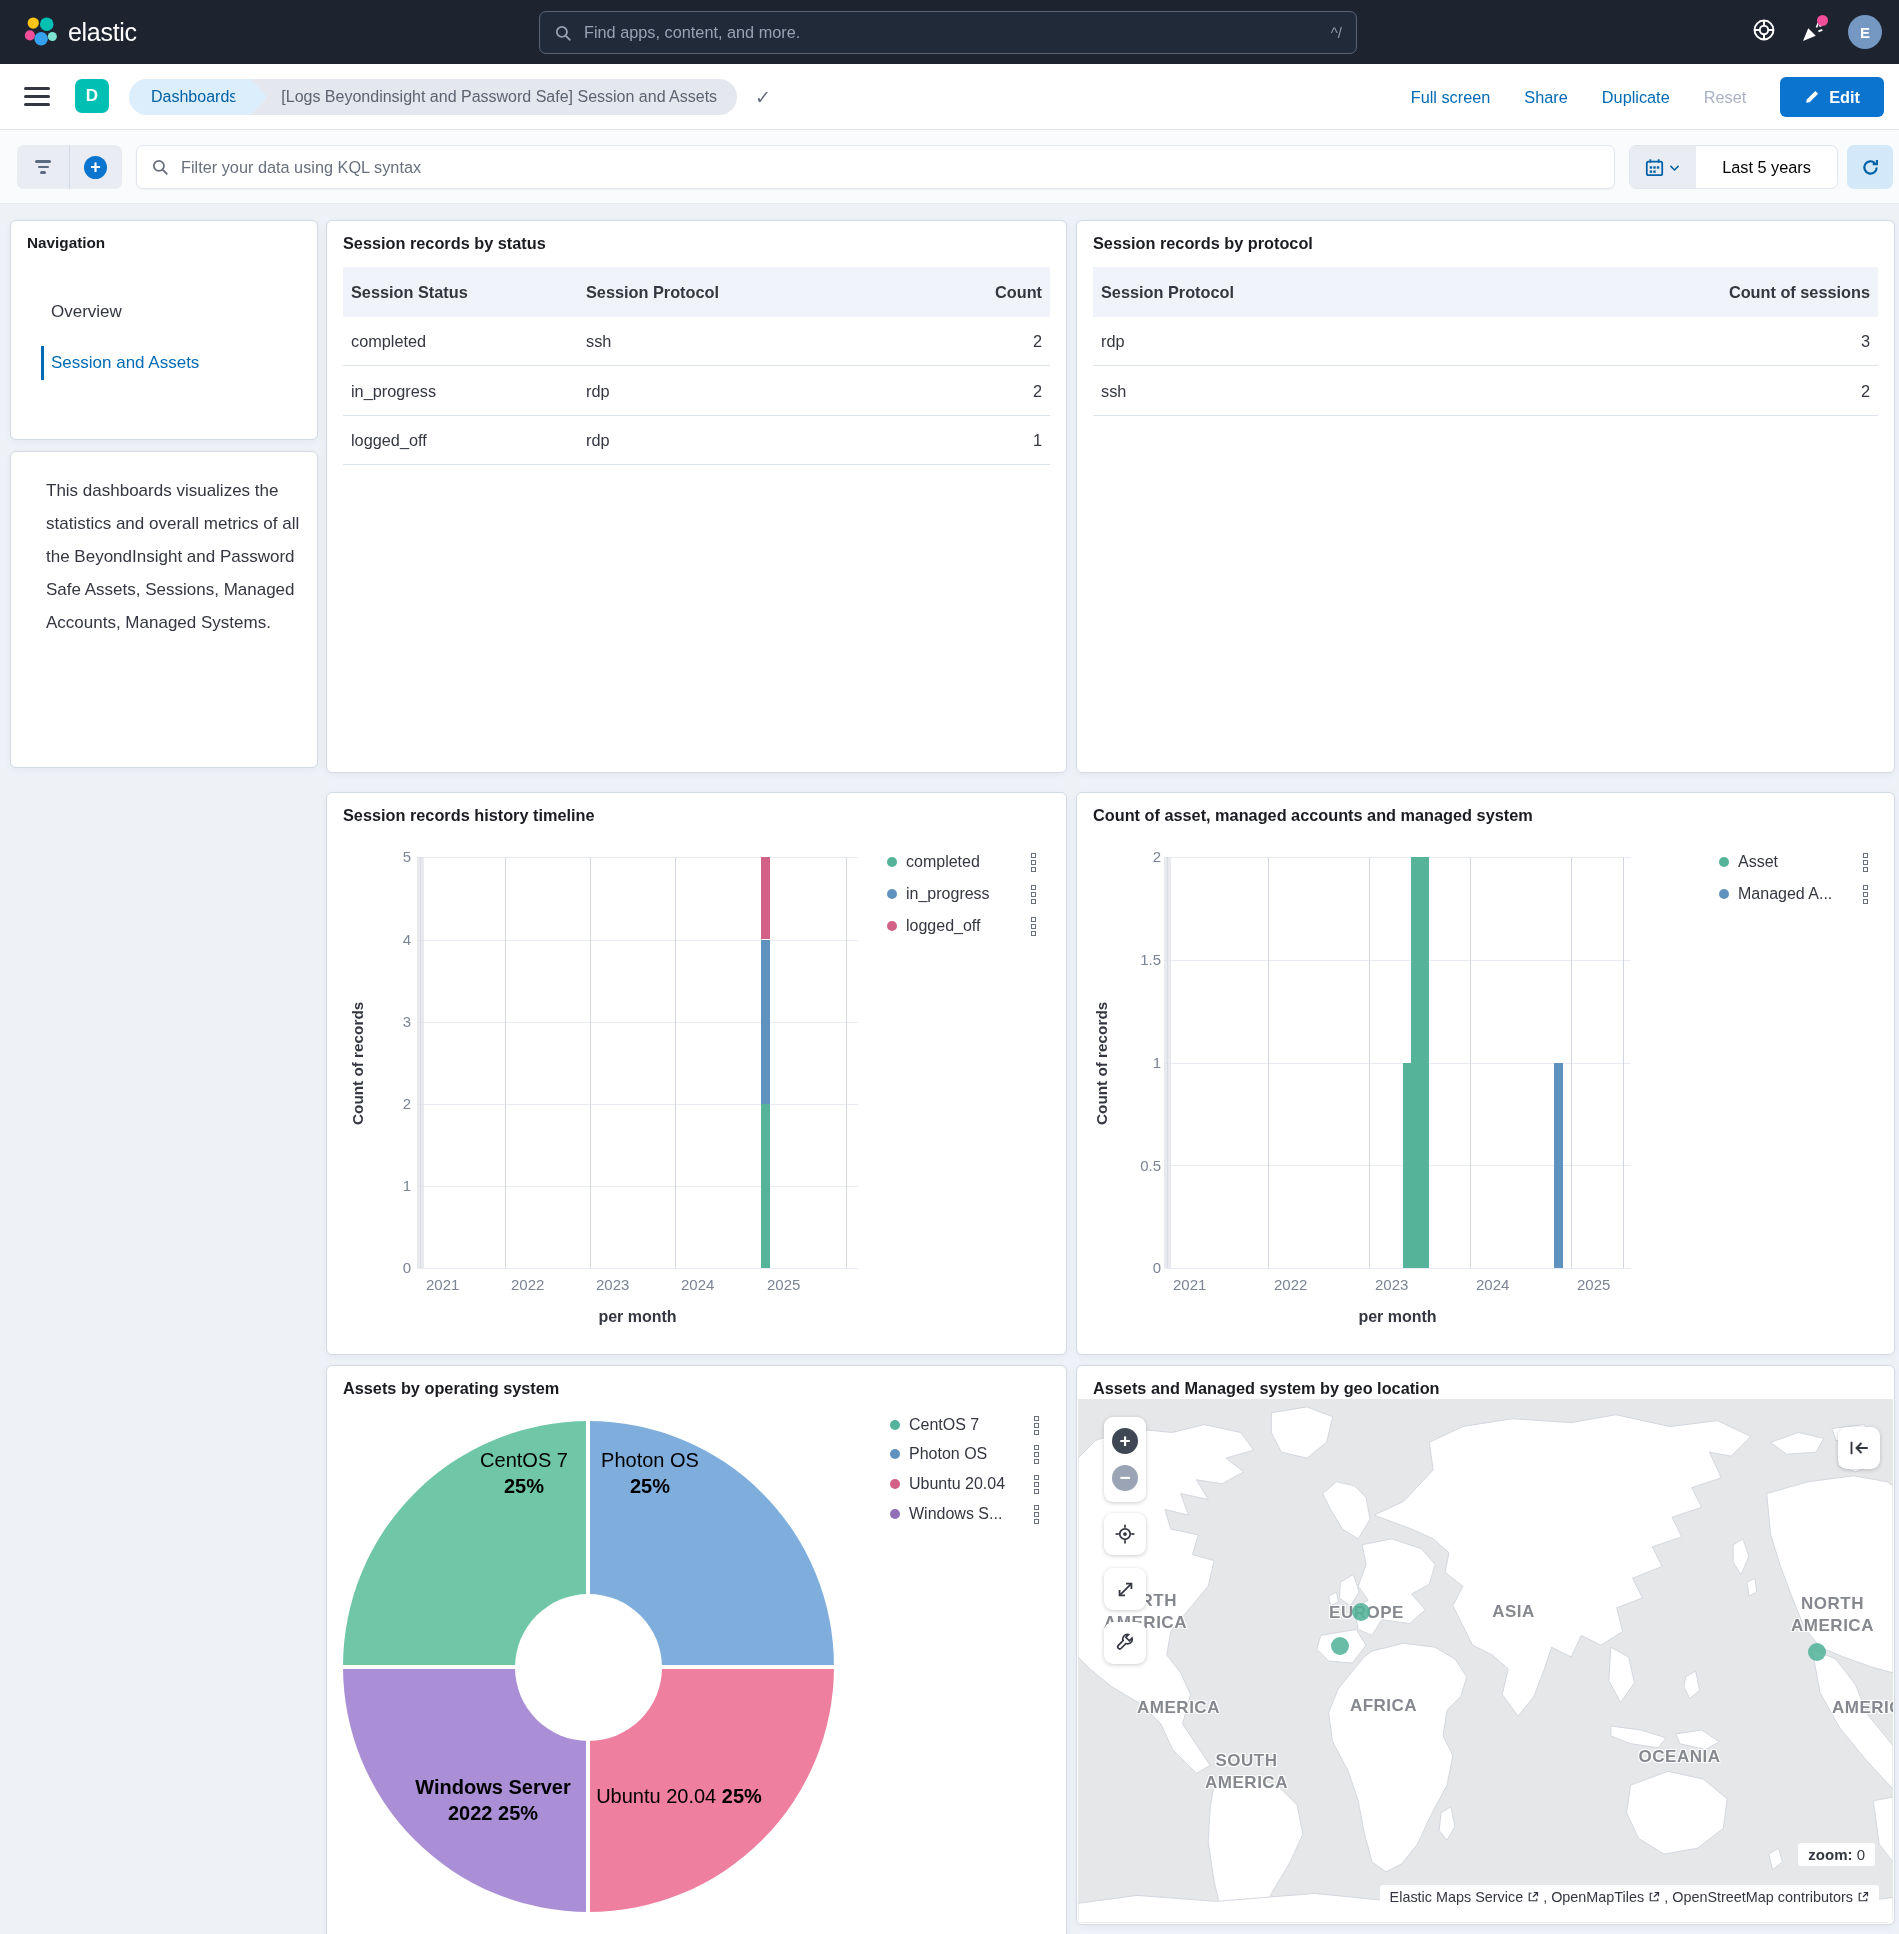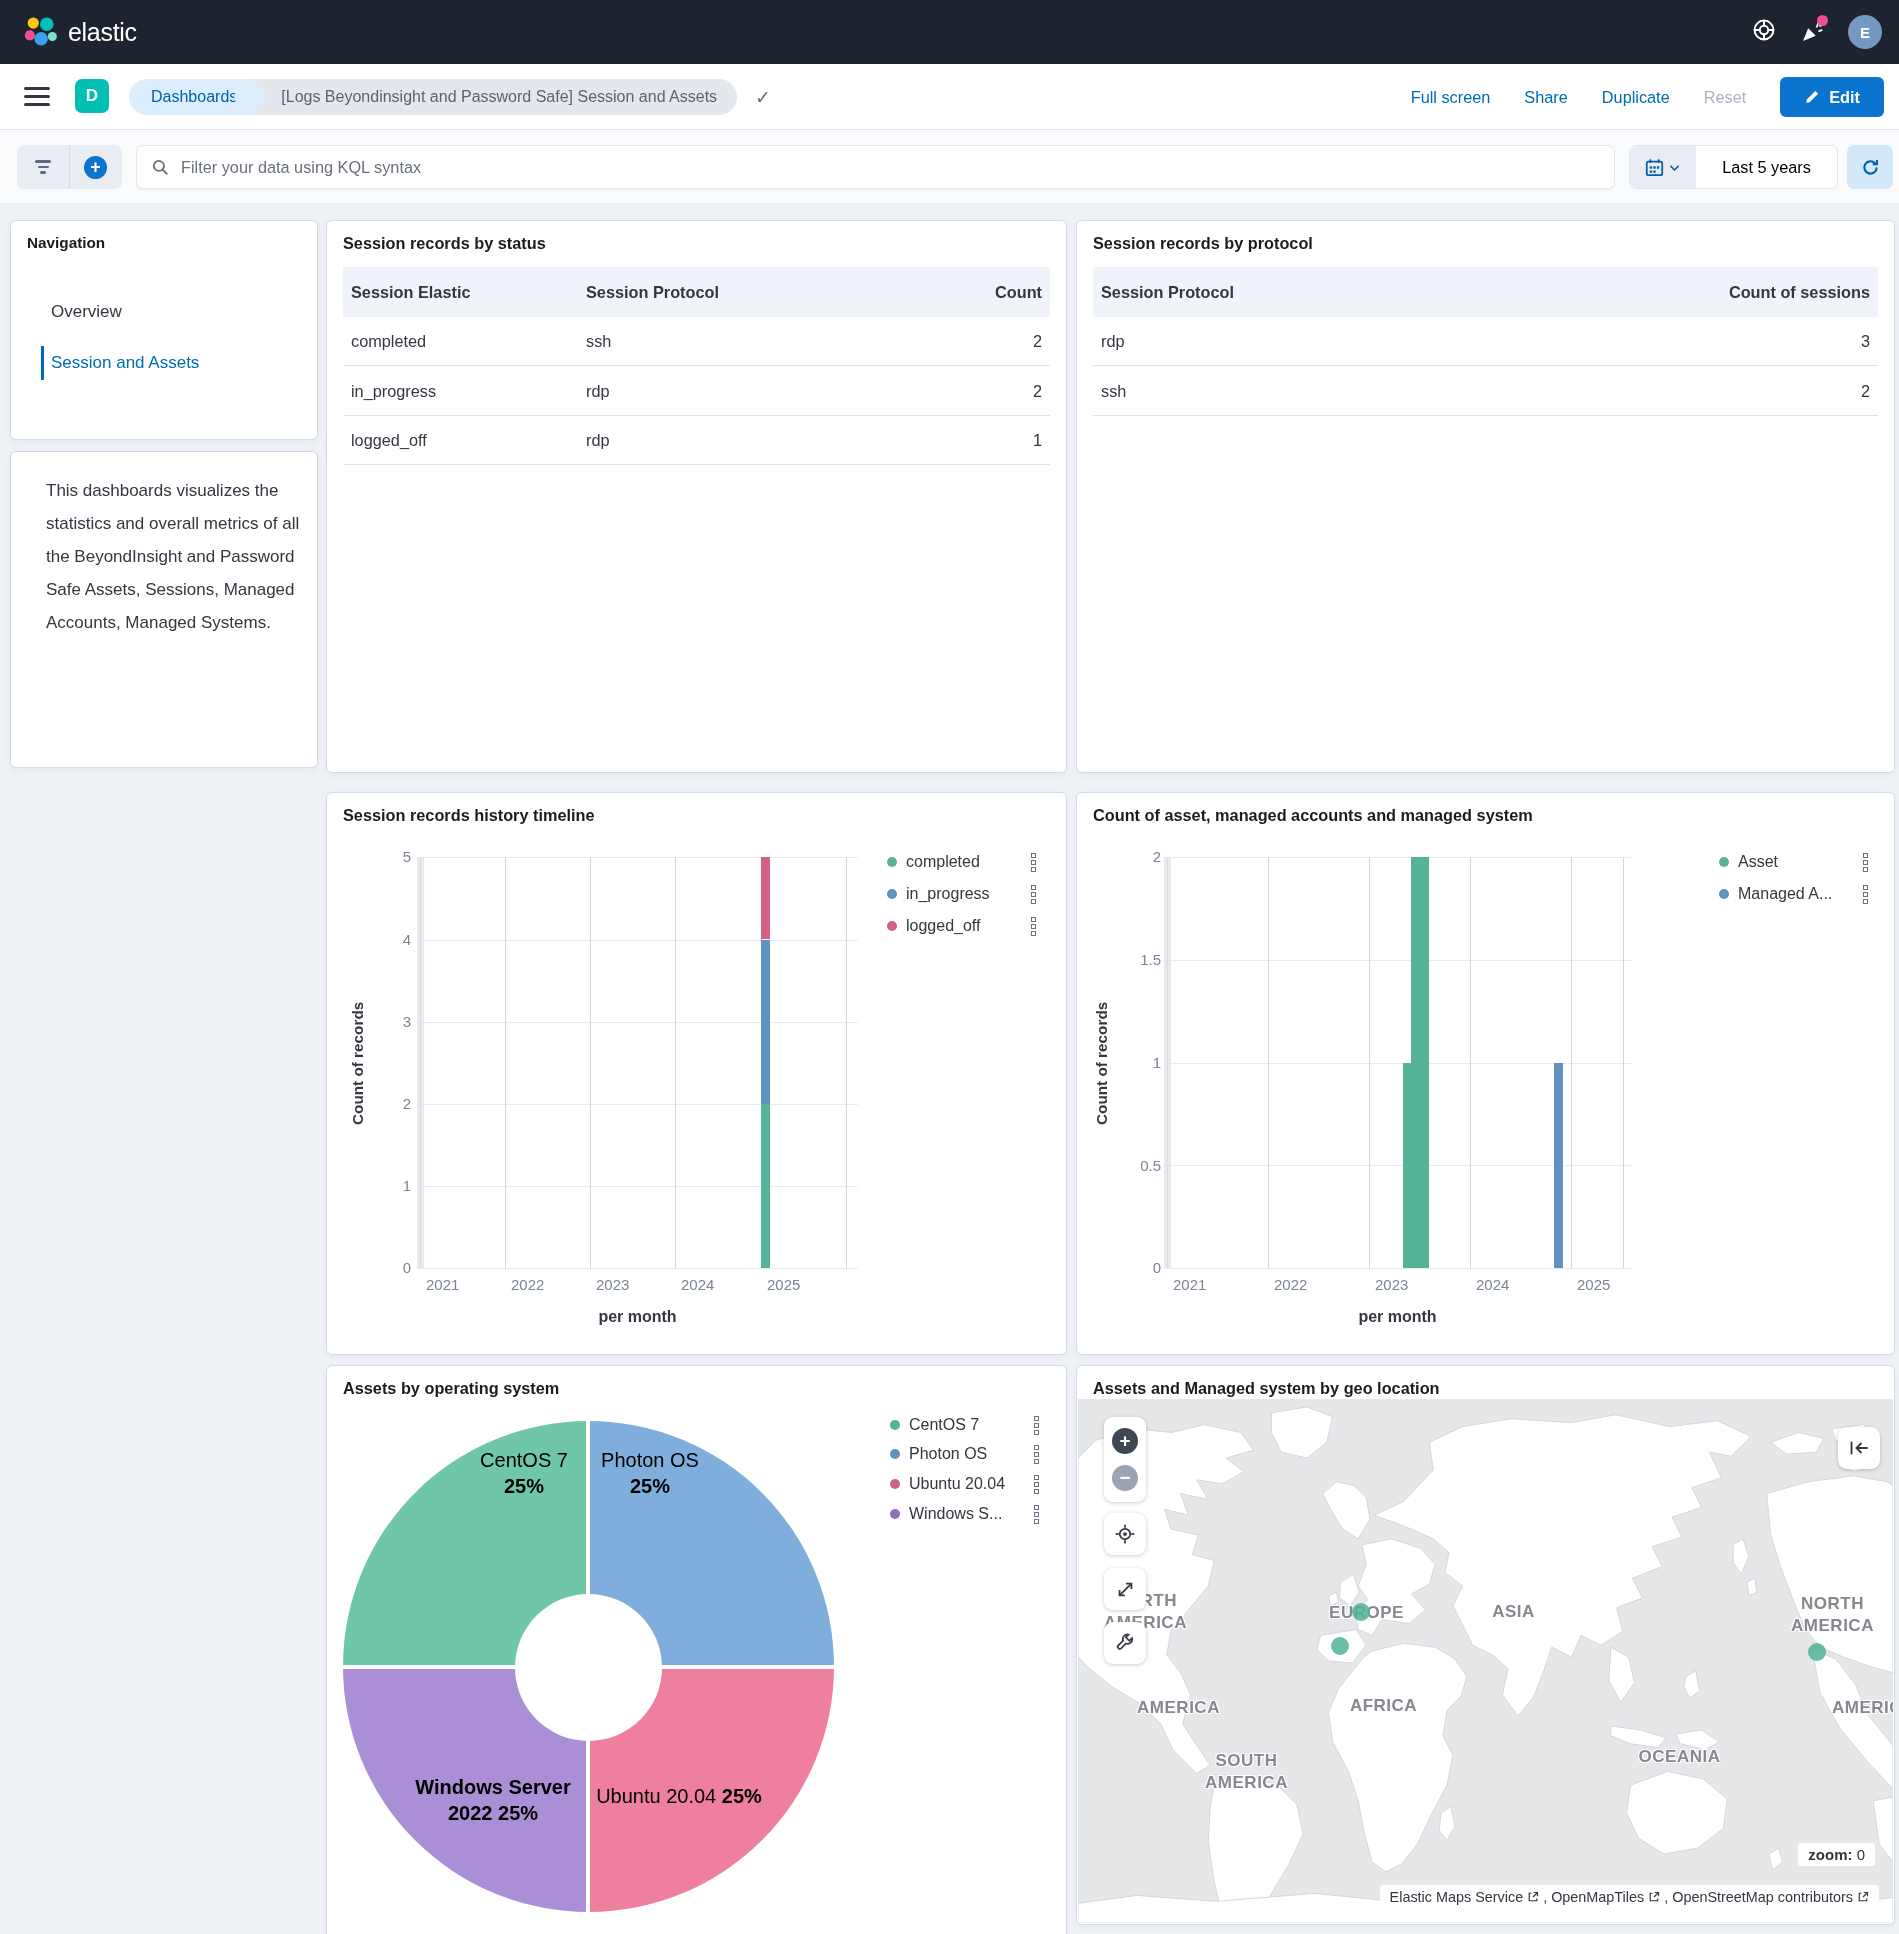--- a/index.html
+++ b/index.html
@@ -114,20 +114,28 @@
     <div class="brand" data-interactable="true">
       <svg width="36" height="36" viewBox="0 0 32 32" data-interactable="false">
         <circle cx="10" cy="8" r="5" fill="#fec514"></circle>
         <circle cx="22" cy="9" r="6" fill="#00bfb3"></circle>
         <circle cx="7" cy="19" r="4.5" fill="#f04e98"></circle>
         <circle cx="17" cy="22" r="6" fill="#36a2ef"></circle>
         <circle cx="27" cy="20" r="4" fill="#7de2d1"></circle>
       </svg>
       <span class="brand-text" data-interactable="false">elastic</span>
     </div>
+    <div class="gsearch" data-interactable="true">
+      <svg width="18" height="18" viewBox="0 0 16 16" data-interactable="false">
+        <circle cx="7" cy="7" r="4.5" fill="none" stroke="#98a2b3" stroke-width="1.6"></circle>
+        <line x1="10.5" y1="10.5" x2="14" y2="14" stroke="#98a2b3" stroke-width="1.6" stroke-linecap="round"></line>
+      </svg>
+      <input type="text" data-interactable="true" placeholder="Find apps, content, and more." style="">
+      <span class="gshort" data-interactable="false">^/</span>
+    </div>
     <div class="top-icons">
       <span data-interactable="true">
         <svg width="24" height="24" viewBox="0 0 16 16" fill="none" stroke="#fff" stroke-width="1.3">
           <circle cx="8" cy="8" r="6.3"></circle>
             <circle cx="8" cy="8" r="2.8"></circle>
           <line x1="8" y1="1.7" x2="8" y2="5.2"></line>
             <line x1="8" y1="10.8" x2="8" y2="14.3"></line>
           <line x1="1.7" y1="8" x2="5.2" y2="8"></line>
             <line x1="10.8" y1="8" x2="14.3" y2="8"></line>
         </svg>
@@ -224,21 +232,21 @@
     <span class="nav-item active" style="top:132px;" data-interactable="true">Session and Assets</span>
   </div>
 
   <div class="panel" style="left:10px;top:451px;width:308px;height:317px;" data-interactable="false">
     <div class="desc-text" data-interactable="false">This dashboards visualizes the statistics and overall metrics of all the BeyondInsight and Password Safe Assets, Sessions, Managed Accounts, Managed Systems.</div>
   </div>
 
   <div class="panel" style="left:326px;top:220px;width:741px;height:553px;" data-interactable="false">
     <div class="panel-title" data-interactable="false">Session records by status</div>
     <div class="thead" data-interactable="false">
-      <span class="tcell c1" data-interactable="true">Session Elastic</span>
+      <span class="tcell c1" data-interactable="true">Session Status</span>
       <span class="tcell c2" data-interactable="true">Session Protocol</span>
       <span class="tcell c3" data-interactable="true">Count</span>
     </div>
     <div class="trow" style="top:95px;" data-interactable="false">
       <span class="tcell c1" data-interactable="false">completed</span>
       <span class="tcell c2" data-interactable="false">ssh</span>
       <span class="tcell c3" data-interactable="false">2</span>
     </div>
     <div class="trow" style="top:145px;" data-interactable="false">
       <span class="tcell c1" data-interactable="false">in_progress</span>

